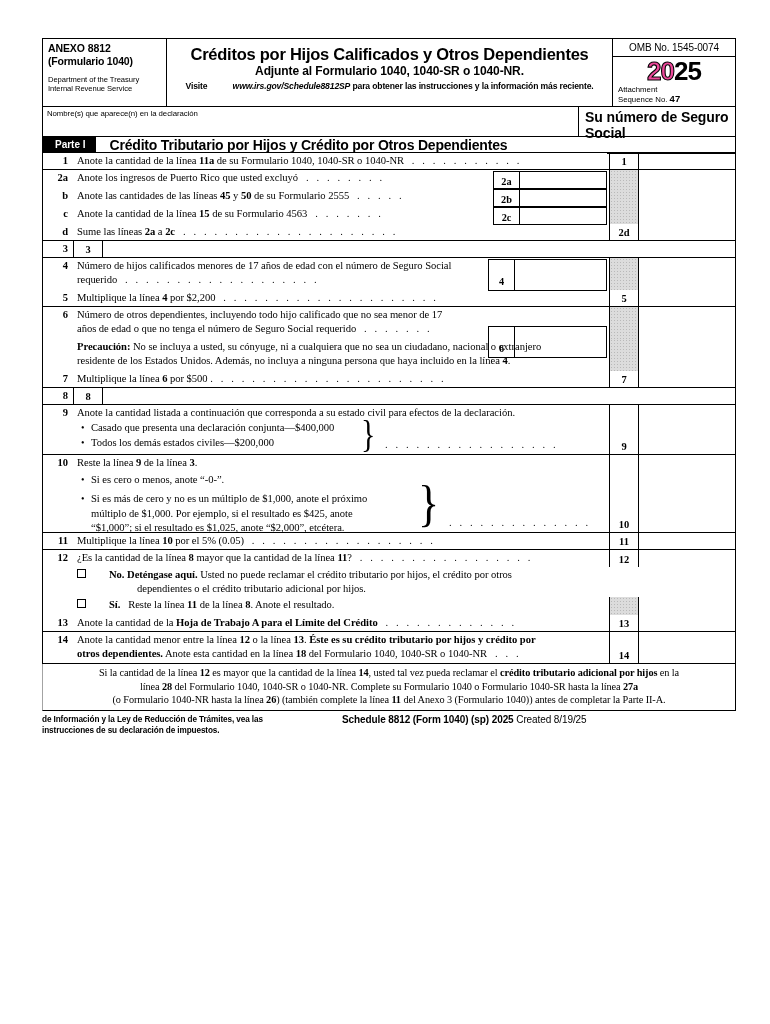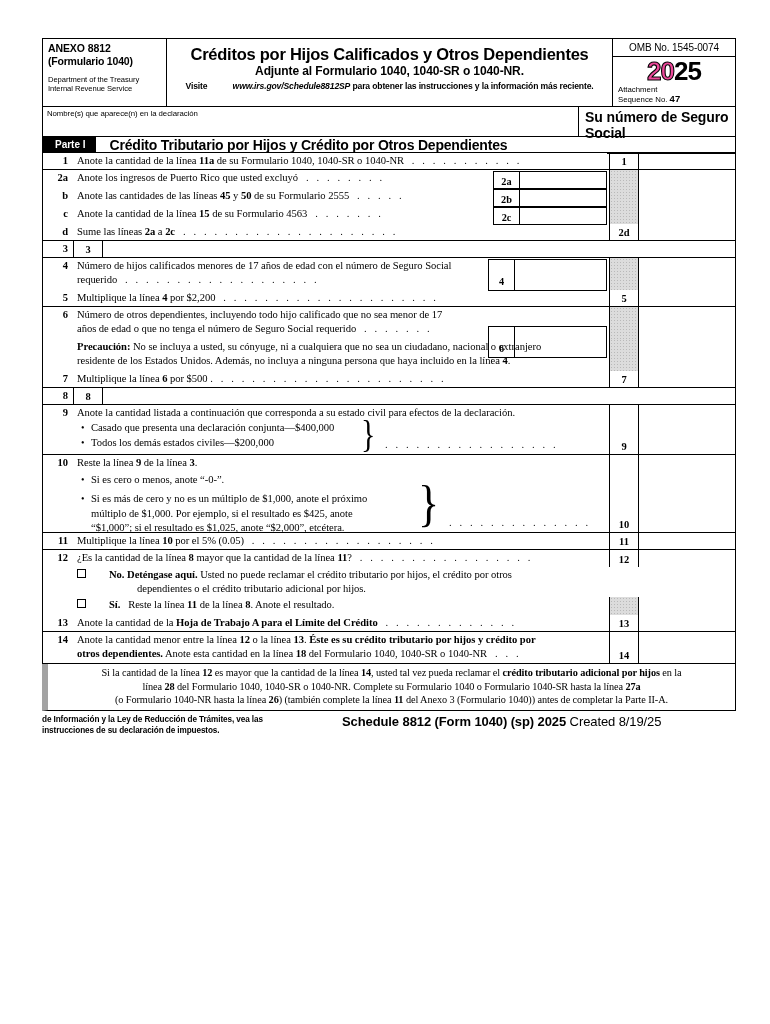--- a/index.html
+++ b/index.html
@@ -124,31 +124,31 @@
 
   .leader { letter-spacing:2.6px; font-size:10.6px; }
   .brace { font-size:10.6px; }
 
   
   .bul { padding-left:14px; position:relative; }
   .bul:before { content:"\2022"; position:absolute; left:4px; top:-0.5px; font-size:10px; }
 
   
   .note {
-    border-left:6px solid #a3a3a3; border-right:1px solid #000; border-bottom:1.8px solid #000;
+    border-left:1px solid #a3a3a3; border-right:1px solid #000; border-bottom:1.8px solid #000;
     text-align:center; font-size:10.3px; line-height:13.6px; padding:2px 8px 3px 8px;
     letter-spacing:-0.1px;
   }
   .note b { font-weight:bold; }
 
   
   .footer { display:flex; margin-top:3px; font-family:"Liberation Sans", sans-serif; }
   .footer .fl { width:300px; flex:0 0 300px; font-size:8.2px; font-weight:bold; line-height:11px; letter-spacing:-0.1px; }
   .footer .fc { width:112px; flex:0 0 112px; font-size:7.8px; padding-top:0px; letter-spacing:-0.1px; }
-  .footer .fr { flex:1 1 auto; font-size:13px; letter-spacing:-0.1px; }
+  .footer .fr { flex:1 1 auto; font-size:10px; letter-spacing:-0.1px; }
   .footer .fr b { font-weight:bold; }
 </style>
 </head>
 <body>
 
 <div class="page">
  <div class="form">
 
   <div class="hdr">
     <div class="hdr-left">

